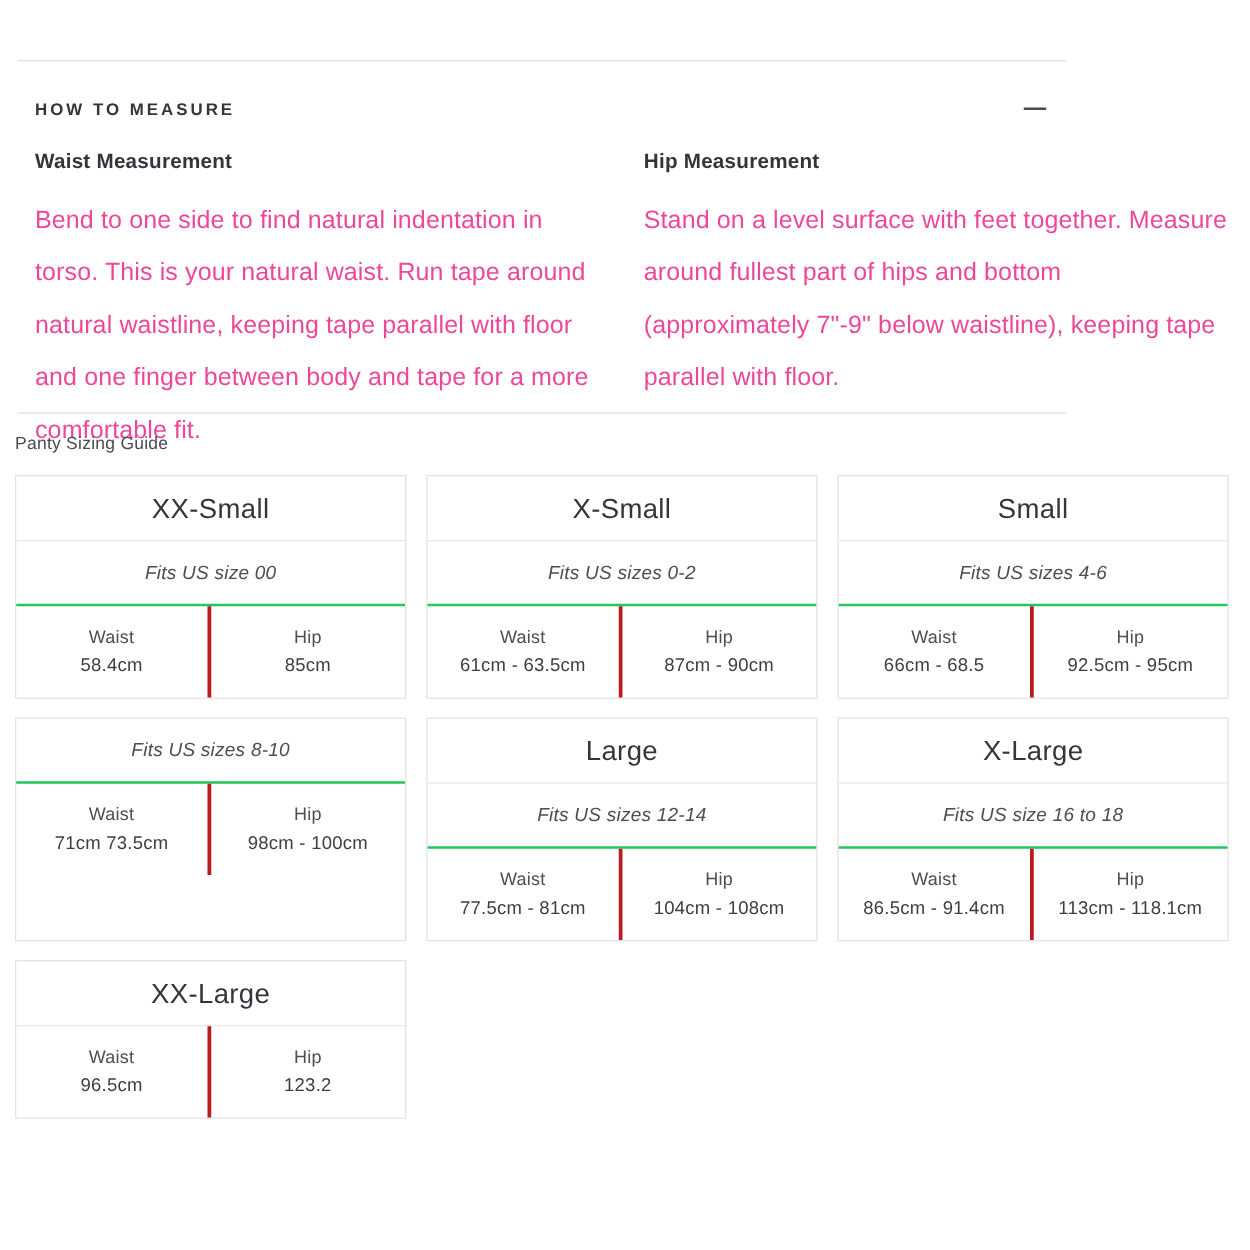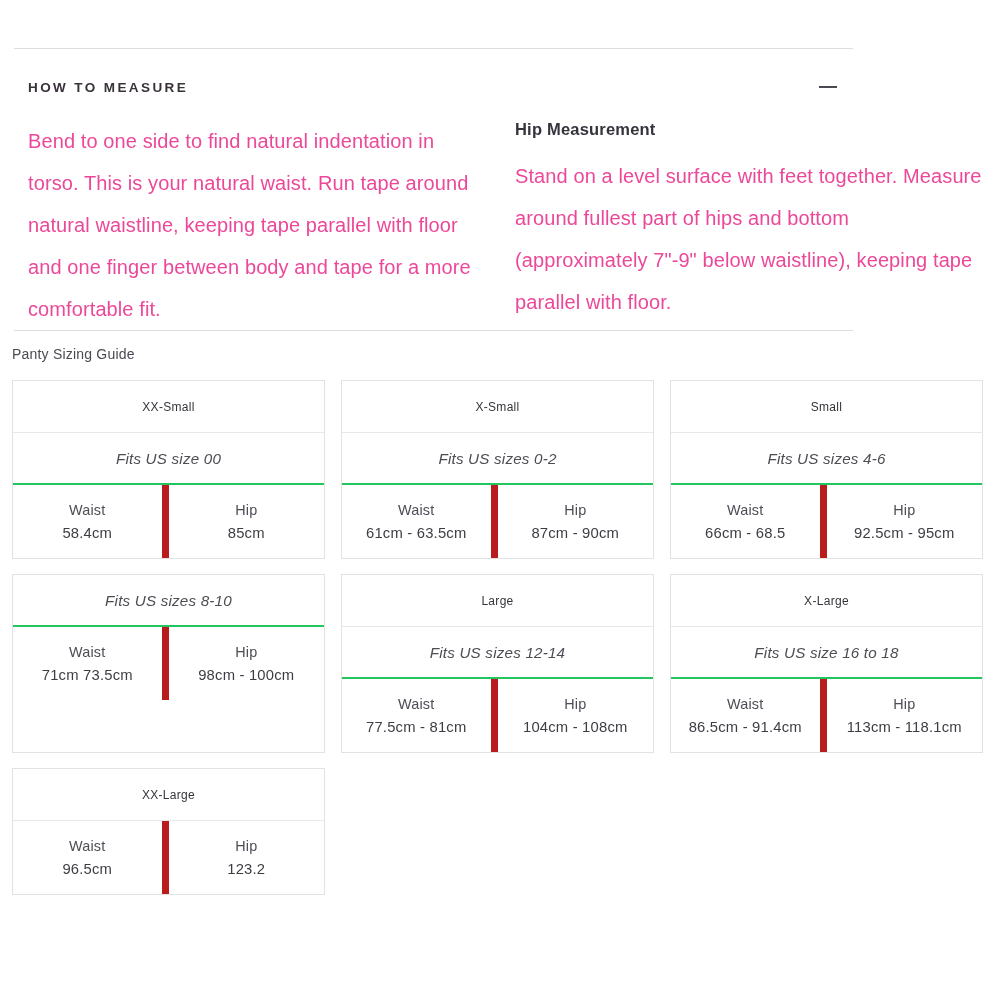--- a/index.html
+++ b/index.html
@@ -113,21 +113,21 @@
   .card {
     width: 313px;
     border: 1px solid #e2e2e2;
     background: #fff;
   }
   .card-name {
     height: 52px;
     display: flex;
     align-items: center;
     justify-content: center;
-    font-size: 12px;
+    font-size: 22px;
     color: #34343c;
     border-bottom: 1px solid #e8e8e8;
     letter-spacing: .3px;
   }
   .card-fits {
     height: 52px;
     display: flex;
     align-items: center;
     justify-content: center;
     font-size: 15.2px;
@@ -142,21 +142,21 @@
   }
   .meas-cell {
     flex: 1 1 50%;
     display: flex;
     flex-direction: column;
     align-items: center;
     justify-content: center;
     gap: 7px;
     padding: 0 4px;
   }
-  .meas-cell.left { border-right: 7px solid #b91c1c; align-items: center; }
+  .meas-cell.left { border-right: 3px solid #b91c1c; align-items: center; }
   .meas-label {
     font-size: 14.4px;
     color: #4d4d55;
     letter-spacing: .2px;
   }
   .meas-value {
     font-size: 14.8px;
     color: #3d3d45;
     letter-spacing: .2px;
     white-space: nowrap;
@@ -171,20 +171,21 @@
 
   <div class="section-header">
     <div class="section-title">HOW TO MEASURE</div>
     <div class="collapse-icon">
       <span class="bar"></span>
     </div>
   </div>
 
   <div class="measure-wrap">
     <div class="measure-col">
+      <h3 class="measure-title">Waist Measurement</h3>
       <p class="measure-body">Bend to one side to find natural indentation in torso. This is your natural waist. Run tape around natural waistline, keeping tape parallel with floor and one finger between body and tape for a more comfortable fit.</p>
     </div>
     <div class="measure-col">
       <h3 class="measure-title">Hip Measurement</h3>
       <p class="measure-body">Stand on a level surface with feet together. Measure around fullest part of hips and bottom (approximately 7"-9" below waistline), keeping tape parallel with floor.</p>
     </div>
   </div>
 
   <div class="mid-rule"></div>
 

